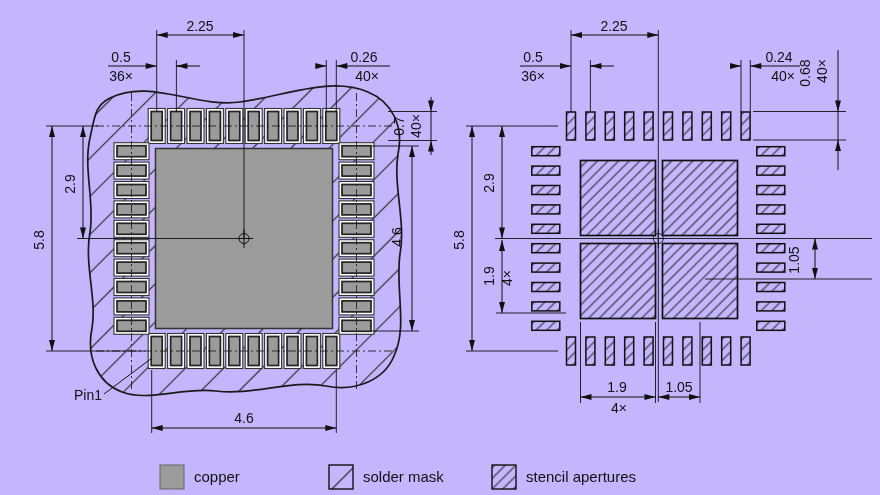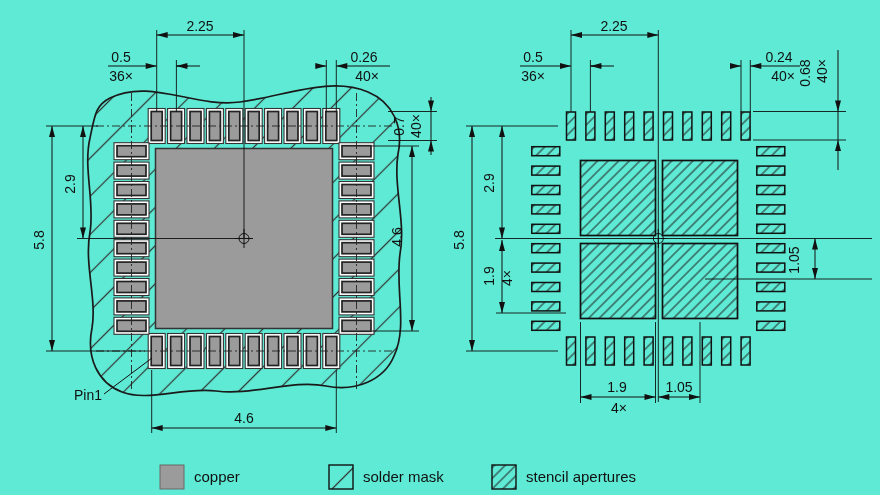--- a/index.html
+++ b/index.html
@@ -1,16 +1,16 @@
 <!DOCTYPE html>
 <html style="--copper: #9b9b9b; --line: #111111; --background: #ffffff;"><head>
 <meta charset="utf-8">
 <style>
   html,body{margin:0;padding:0;background:#fff;}
-  .stage{width:880px;height:495px;position:relative;background:#5eead4;}
+  .stage{width:880px;height:495px;position:relative;background:#c4b5fd;}
   svg{display:block;}
   .dimtext{font:14px "Liberation Sans", sans-serif;fill:#111;text-anchor:middle;}
   .legtext{font:15px "Liberation Sans", sans-serif;fill:#111;}
   .dimline{stroke:#111;stroke-width:1;fill:none;}
   .ext{stroke:#111;stroke-width:0.9;fill:none;}
   .dash{stroke:#222;stroke-width:0.9;fill:none;stroke-dasharray:8 3 2 3;}
   .blob{fill:url(#hatchSparse);stroke:#1a1a1a;stroke-width:1.7;}
   .square{fill:var(--copper,#9b9b9b);stroke:#333;stroke-width:1.5;}
   .open{fill:#fff;stroke:#333;stroke-width:1.1;}
   .cu{fill:var(--copper,#9b9b9b);stroke:#222;stroke-width:1.7;}

